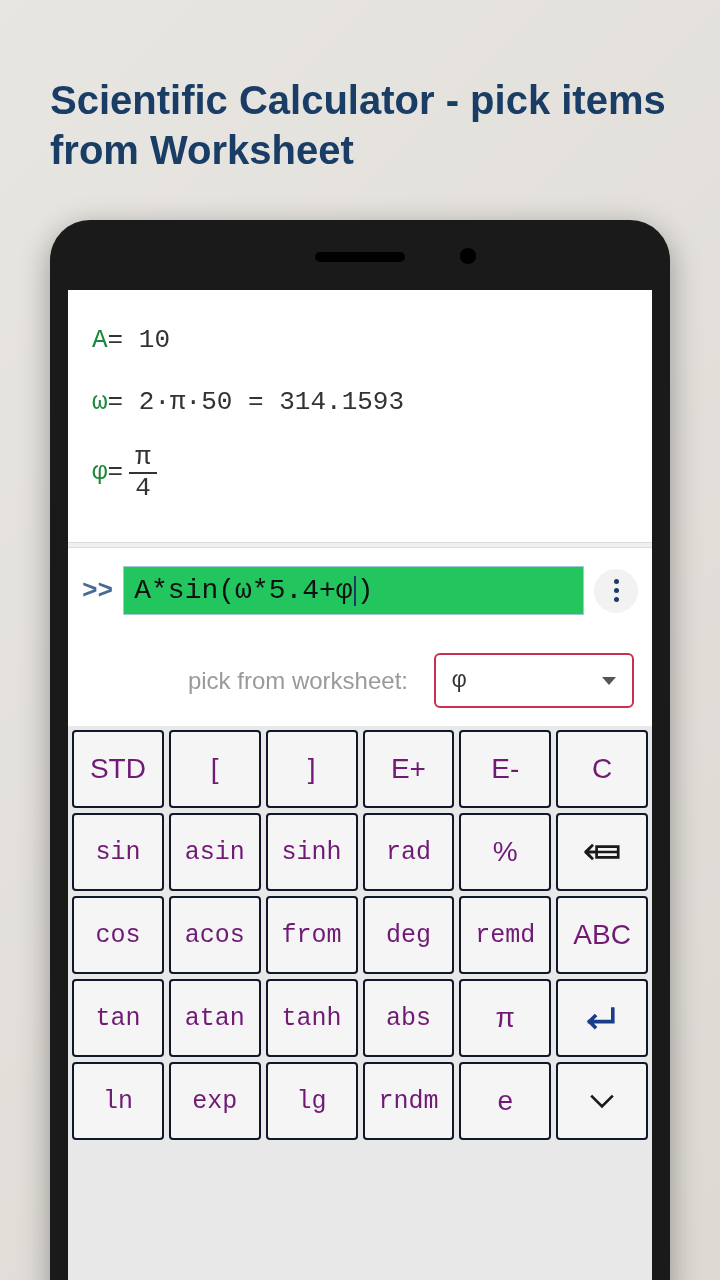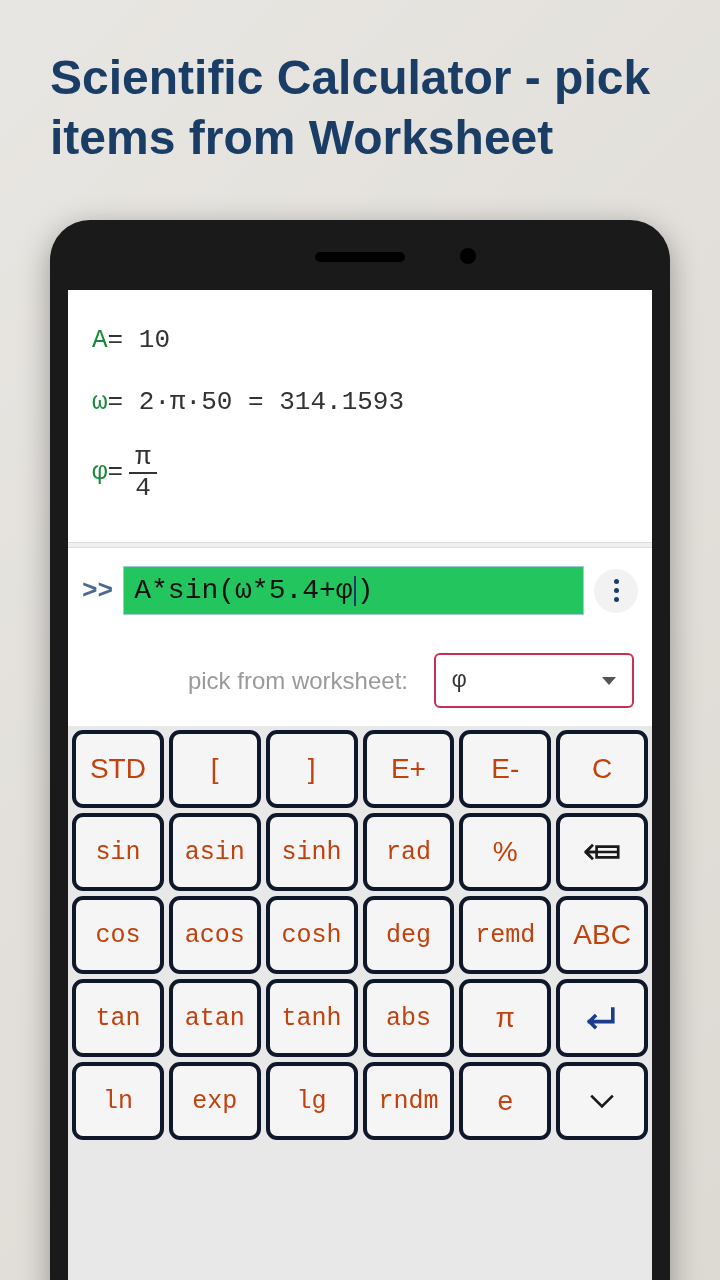--- a/index.html
+++ b/index.html
@@ -7,23 +7,23 @@
   width: 720px;
   height: 1280px;
   background: linear-gradient(135deg, #e8e6e2 0%, #ddd9d3 100%);
   font-family: Arial, Helvetica, sans-serif;
   overflow: hidden;
   position: relative;
 }
 .title {
   color: #1a3d66;
   font-weight: bold;
-  font-size: 48px;
+  font-size: 40px;
   line-height: 1.25;
-  padding: 48px 50px 30px 50px;
+  padding: 75px 50px 30px 50px;
 }
 .phone {
   position: absolute;
   left: 50%;
   transform: translateX(-50%);
   top: 220px;
   width: 620px;
   height: 1100px;
   background: #1a1a1a;
   border-radius: 40px;
@@ -145,27 +145,27 @@
   flex: 1;
   background: #e8e8e8;
   padding: 4px;
   display: grid;
   grid-template-columns: repeat(6, 1fr);
   grid-auto-rows: 78px;
   gap: 5px;
 }
 .key {
   background: #f5f5f5;
-  border: 4px solid #0f172a;
-  border-radius: 11px;
+  border: 2px solid #0f172a;
+  border-radius: 4px;
   display: flex;
   align-items: center;
   justify-content: center;
   font-size: 25px;
-  color: #c2410c;
+  color: #701a75;
   font-family: "Courier New", monospace;
 }
 .key.big { font-size: 28px; font-family: Arial, sans-serif; }
 .key svg { width: 36px; height: 28px; }
 </style>
 </head>
 <body>
 
 <div class="title">Scientific Calculator - pick items from Worksheet</div>
 
@@ -231,21 +231,21 @@
       <div class="key">
         <svg viewBox="0 0 40 28">
             <path d="M2 14 L14 14 M6 10 L2 14 L6 18 M14 8 L38 8 M14 20 L38 20 M14 8 L14 20 M38 8 L38 20" stroke="#1a1a1a" stroke-width="3" fill="none" stroke-linecap="square"></path>
             <path d="M2 14 L38 14" stroke="#1a1a1a" stroke-width="3"></path>
             <path d="M2 14 L10 6 M2 14 L10 22" stroke="#1a1a1a" stroke-width="3" fill="none"></path>
           </svg>
       </div>
 
       <div class="key">cos</div>
       <div class="key">acos</div>
-      <div class="key">cosh</div>
+      <div class="key">from</div>
       <div class="key">deg</div>
       <div class="key">remd</div>
       <div class="key big">ABC</div>
 
       <div class="key">tan</div>
       <div class="key">atan</div>
       <div class="key">tanh</div>
       <div class="key">abs</div>
       <div class="key big">π</div>
       <div class="key">

